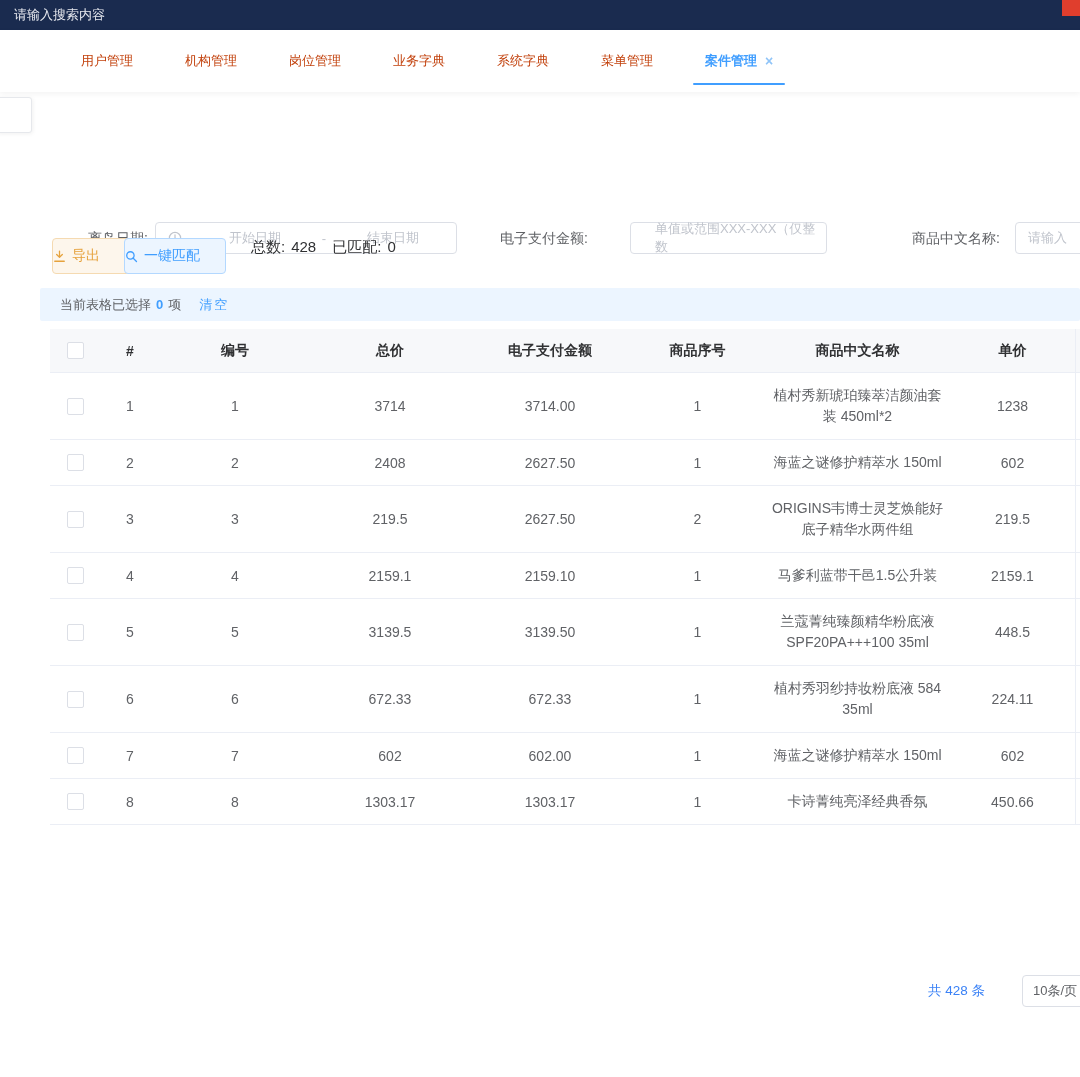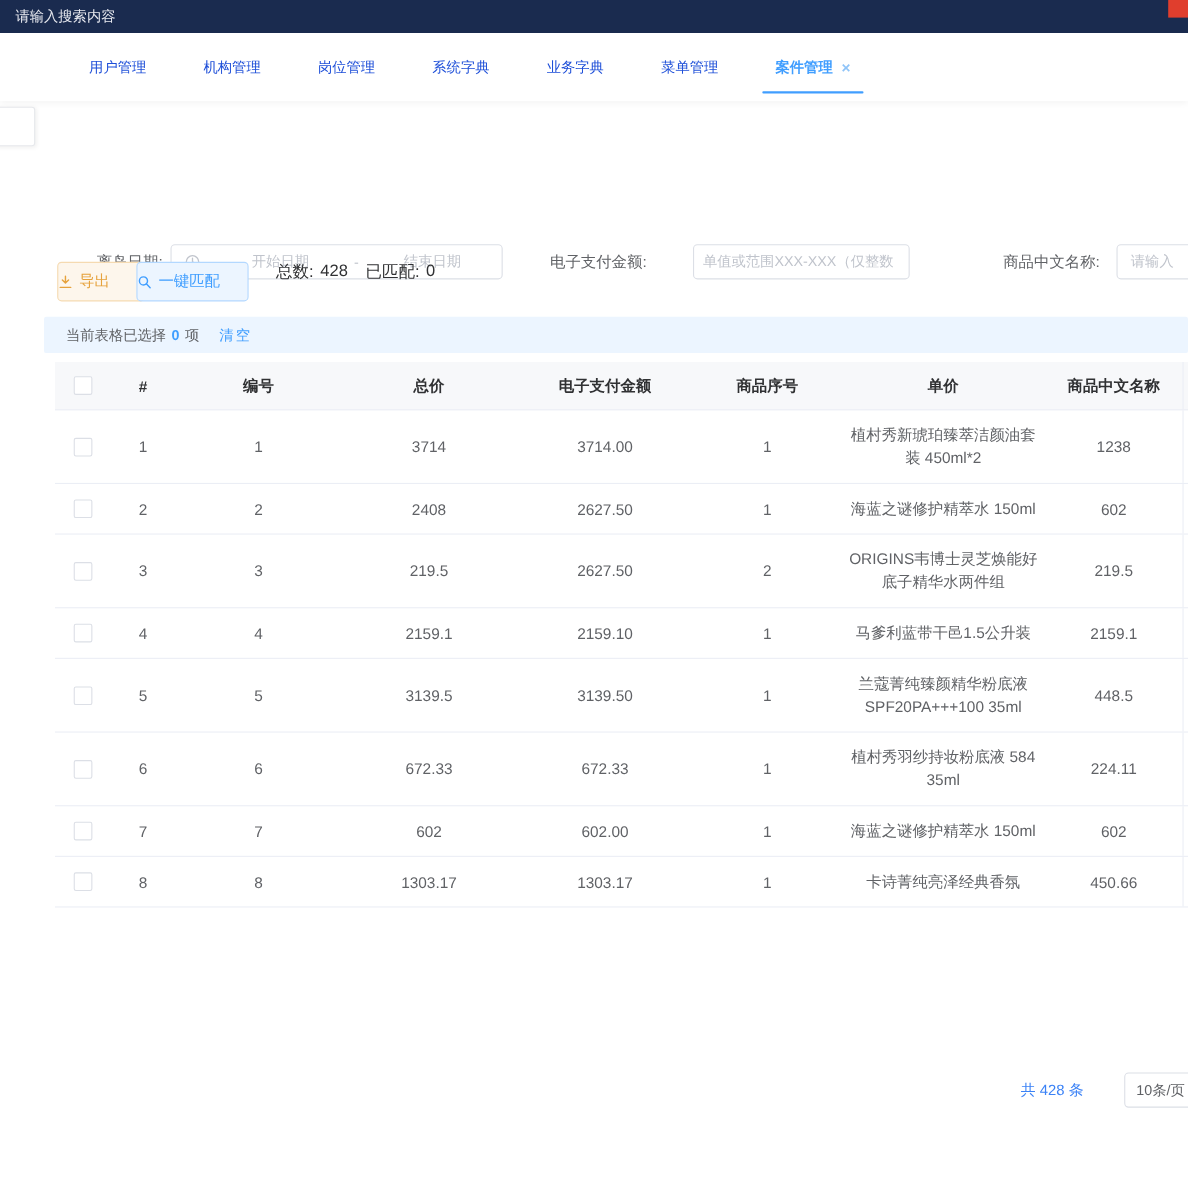--- a/index.html
+++ b/index.html
@@ -20,21 +20,21 @@
   .topbar-red{position:absolute;right:0;top:0;width:18px;height:16px;background:var(--badge-red);}
 
   
   .tabbar{
     position:absolute;left:0;top:30px;width:1080px;height:62px;background:#fff;
     box-shadow:0 2px 6px rgba(0,0,0,0.05);
     display:flex;align-items:stretch;padding-left:55px;box-sizing:border-box;
   }
   .tab{
     position:relative;display:flex;align-items:center;
-    padding:0 26px;font-size:13px;color:#1d4ed8;cursor:pointer;
+    padding:0 26px;font-size:13px;color:#c2410c;cursor:pointer;
   }
   .tab .tab-close{margin-left:8px;font-size:14px;color:#8fc4f8;line-height:1;}
   .tab.active{color:var(--accent);font-weight:bold;}
   .tab.active::after{
     content:"";position:absolute;left:14px;right:14px;bottom:7px;height:2px;
     background:var(--accent);border-radius:1px;
   }
 
   
   .stub{
@@ -50,21 +50,21 @@
   .f-label.l3{left:912px;}
   .f-input{
     position:absolute;top:127px;height:32px;box-sizing:border-box;
     border:1px solid #dcdfe6;border-radius:4px;background:#fff;
     display:flex;align-items:center;font-size:13px;color:#c0c4cc;cursor:text;
   }
   .date-range{left:155px;width:302px;}
   .date-range .clock{margin:0 10px 0 12px;display:flex;}
   .date-range .ph{flex:1;text-align:center;}
   .date-range .sep{padding:0 4px;color:#c0c4cc;}
-  .epay{left:630px;width:197px;padding-left:8px;}
+  .epay{left:630px;width:197px;padding-left:24px;}
   .pname{left:1015px;width:90px;padding-left:12px;}
 
   
   .btn{
     position:absolute;top:238px;height:36px;box-sizing:border-box;border-radius:4px;
     display:flex;align-items:center;justify-content:flex-start;font-size:14px;cursor:pointer;
     border:1px solid transparent;
   }
   .btn svg{margin-right:6px;}
   .btn-export{left:52px;width:80px;background:#fdf6ec;border-color:#f5dab1;color:var(--export-text);}
@@ -128,24 +128,24 @@
       <div class="tab">
         <span>用户管理</span>
       </div>
       <div class="tab">
         <span>机构管理</span>
       </div>
       <div class="tab">
         <span>岗位管理</span>
       </div>
       <div class="tab">
+        <span>业务字典</span>
+      </div>
+      <div class="tab">
         <span>系统字典</span>
-      </div>
-      <div class="tab">
-        <span>业务字典</span>
       </div>
       <div class="tab">
         <span>菜单管理</span>
       </div>
       <div class="tab active">
         <span>案件管理</span>
         <span class="tab-close">×</span>
       </div>
     </div>
 
@@ -203,22 +203,22 @@
   <div class="tablewrap">
     <div class="thead">
       <div>
         <div class="checkbox"></div>
       </div>
       <div>#</div>
       <div>编号</div>
       <div>总价</div>
       <div>电子支付金额</div>
       <div>商品序号</div>
+      <div>商品中文名称</div>
       <div>单价</div>
-      <div>商品中文名称</div>
       <div class="c-edge"></div>
     </div>
     <div id="tbody">
         <div class="trow">
           <div>
             <div class="checkbox"></div>
           </div>
           <div>1</div>
           <div>1</div>
           <div>3714</div>

